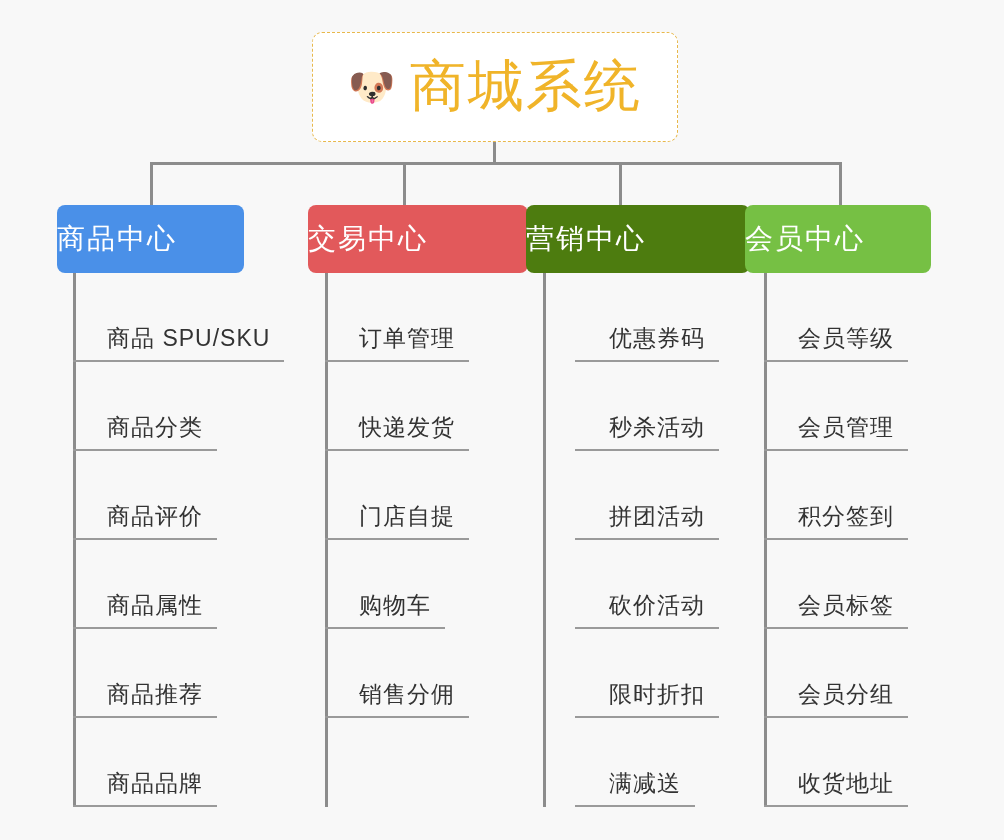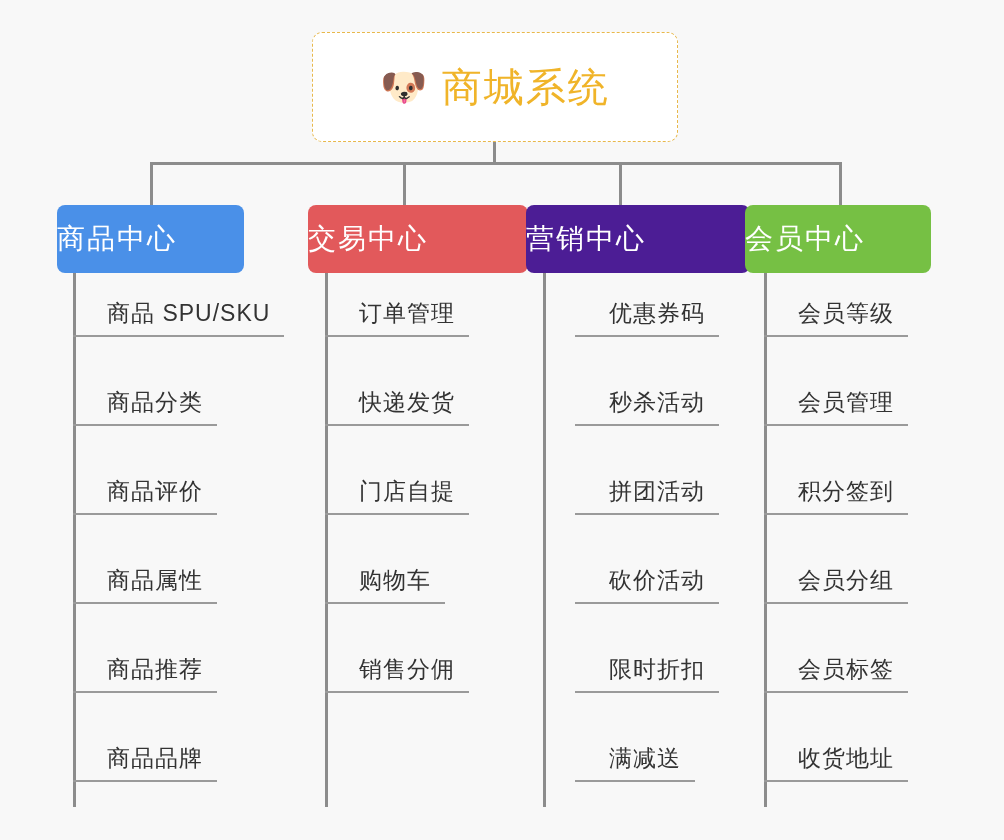--- a/index.html
+++ b/index.html
@@ -35,21 +35,21 @@
     align-items: center;
     justify-content: center;
     gap: 14px;
   }
   .root-emoji {
     font-size: 38px;
     line-height: 1;
     display: block;
   }
   .root-title {
-    font-size: 40px;
+    font-size: 56px;
     color: #f0b429;
     letter-spacing: 2px;
     white-space: nowrap;
   }
 
   
   .conn {
     position: absolute;
     background: #8c8c8c;
   }
@@ -112,21 +112,21 @@
   
   .leaves {
     position: absolute;
     top: 68px;
     left: 0;
   }
   .leaf {
     position: relative;
     height: 89px;
     display: flex;
-    align-items: center;
+    align-items: flex-end;
     box-sizing: border-box;
   }
   .leaf-inner {
     display: inline-block;
     border-bottom: 2px solid #9a9a9a;
     padding: 0 14px 6px 34px;
     white-space: nowrap;
   }
   .leaf-label {
     font-size: 23px;
@@ -194,21 +194,21 @@
           <div class="leaf">
             <div class="leaf-inner"><span class="leaf-label">购物车</span></div>
           </div>
           <div class="leaf">
             <div class="leaf-inner"><span class="leaf-label">销售分佣</span></div>
           </div>
         </div>
       </div>
       <div class="column" style="left: 526px; width: 186px;">
         <div class="cat-stem" style="left: 93px;"></div>
-        <div class="cat-card" style="width: 224px; background: #4c1d95;">
+        <div class="cat-card" style="width: 224px; background: #4d7c0f;">
           <span class="cat-label">营销中心</span>
         </div>
         <div class="trunk" style="left: 17px; height: 534px;"></div>
         <div class="leaves" style="left: 17px; margin-left: 32px;">
           <div class="leaf">
             <div class="leaf-inner"><span class="leaf-label">优惠券码</span></div>
           </div>
           <div class="leaf">
             <div class="leaf-inner"><span class="leaf-label">秒杀活动</span></div>
           </div>
@@ -236,25 +236,25 @@
           <div class="leaf">
             <div class="leaf-inner"><span class="leaf-label">会员等级</span></div>
           </div>
           <div class="leaf">
             <div class="leaf-inner"><span class="leaf-label">会员管理</span></div>
           </div>
           <div class="leaf">
             <div class="leaf-inner"><span class="leaf-label">积分签到</span></div>
           </div>
           <div class="leaf">
+            <div class="leaf-inner"><span class="leaf-label">会员标签</span></div>
+          </div>
+          <div class="leaf">
             <div class="leaf-inner"><span class="leaf-label">会员分组</span></div>
           </div>
           <div class="leaf">
-            <div class="leaf-inner"><span class="leaf-label">会员标签</span></div>
-          </div>
-          <div class="leaf">
             <div class="leaf-inner"><span class="leaf-label">收货地址</span></div>
           </div>
         </div>
       </div>
     </div>
 
 </div>
 
 </body></html>

